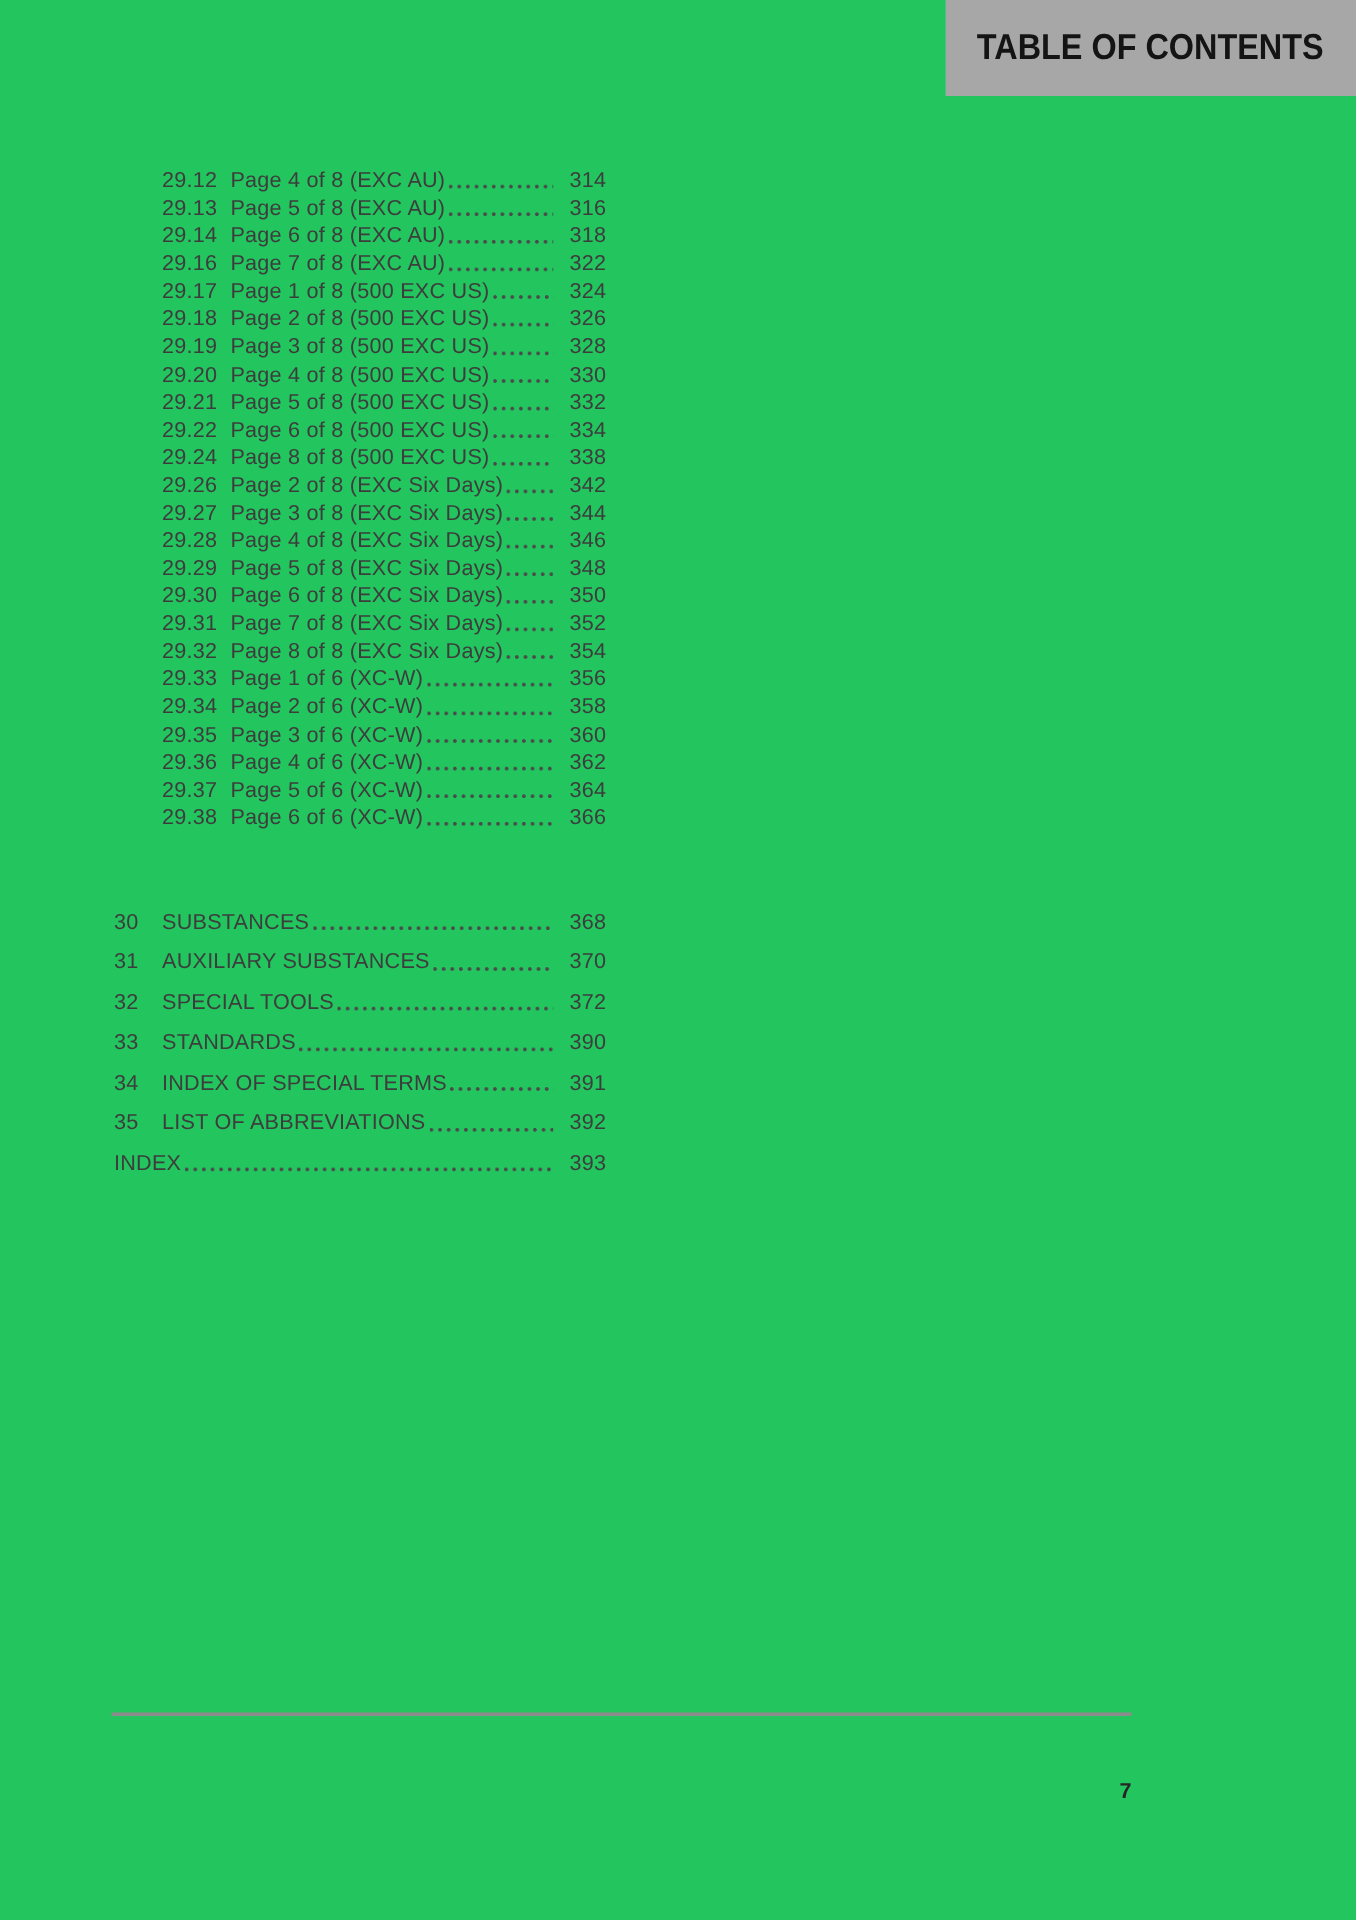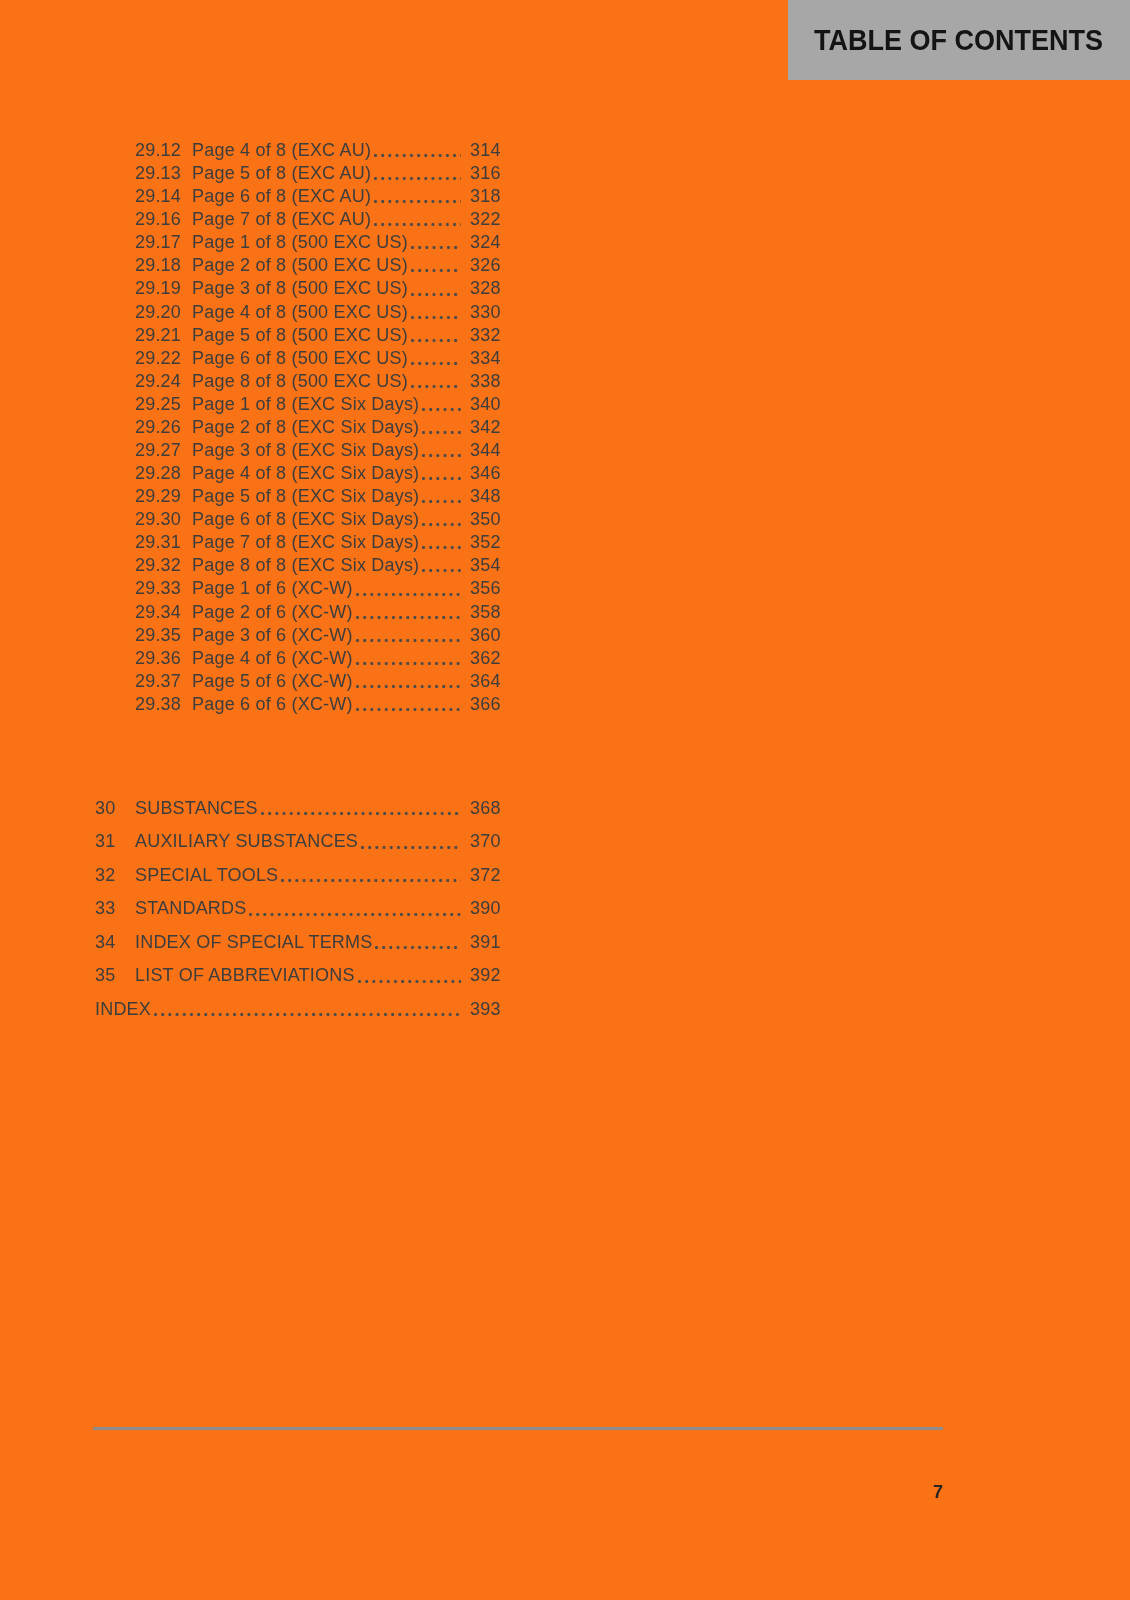--- a/index.html
+++ b/index.html
@@ -4,21 +4,21 @@
 <style>
   html, body {
     margin: 0;
     padding: 0;
     background: #ffffff;
   }
   .page {
     position: relative;
     width: 1130px;
     height: 1600px;
-    background: #f97316;
+    background: #22c55e;
     overflow: hidden;
     font-family: "Liberation Sans", "DejaVu Sans", sans-serif;
     color: #3d3d3d;
   }
 
   
   .banner {
     position: absolute;
     left: 788px;
     top: 0;
@@ -43,21 +43,21 @@
   .toc-sub {
     position: absolute;
     left: 93px;
     top: 128px;
     width: 417px;
     margin-top: 11px;
   }
   .toc-chapters {
     position: absolute;
     left: 93px;
-    top: 792px;
+    top: 752px;
     width: 417px;
   }
   .row {
     display: flex;
     white-space: nowrap;
     font-size: 18px;
     letter-spacing: 0.2px;
     color: #3d3d3d;
   }
   .sub-row {
@@ -90,21 +90,21 @@
     background-image: radial-gradient(circle at 1.5px 1.5px, #4a4a4a 1.25px, rgba(0,0,0,0) 1.8px);
     background-size: 7.2px 3px;
     background-repeat: repeat-x;
     background-position: left bottom;
   }
   .sub-row .leader    { margin-bottom: 5px; }
   .chapter-row .leader{ margin-bottom: 10px; }
   .page-num {
     flex: none;
     min-width: 40px;
-    text-align: left;
+    text-align: center;
   }
 
   
   .footer-rule {
     position: absolute;
     left: 93px;
     top: 1427px;
     width: 850px;
     height: 3px;
     background: #8c8c8c;
@@ -203,26 +203,20 @@
       </div>
 
 
       <div class="row sub-row">
         <span class="num">29.24</span>
         <span class="title-cell">Page 8 of 8 (500 EXC US)</span>
         <span class="leader"></span>
         <span class="page-num">338</span>
       </div>
 
-      <div class="row sub-row">
-        <span class="num">29.25</span>
-        <span class="title-cell">Page 1 of 8 (EXC Six Days)</span>
-        <span class="leader"></span>
-        <span class="page-num">340</span>
-      </div>
 
       <div class="row sub-row">
         <span class="num">29.26</span>
         <span class="title-cell">Page 2 of 8 (EXC Six Days)</span>
         <span class="leader"></span>
         <span class="page-num">342</span>
       </div>
 
       <div class="row sub-row">
         <span class="num">29.27</span>

